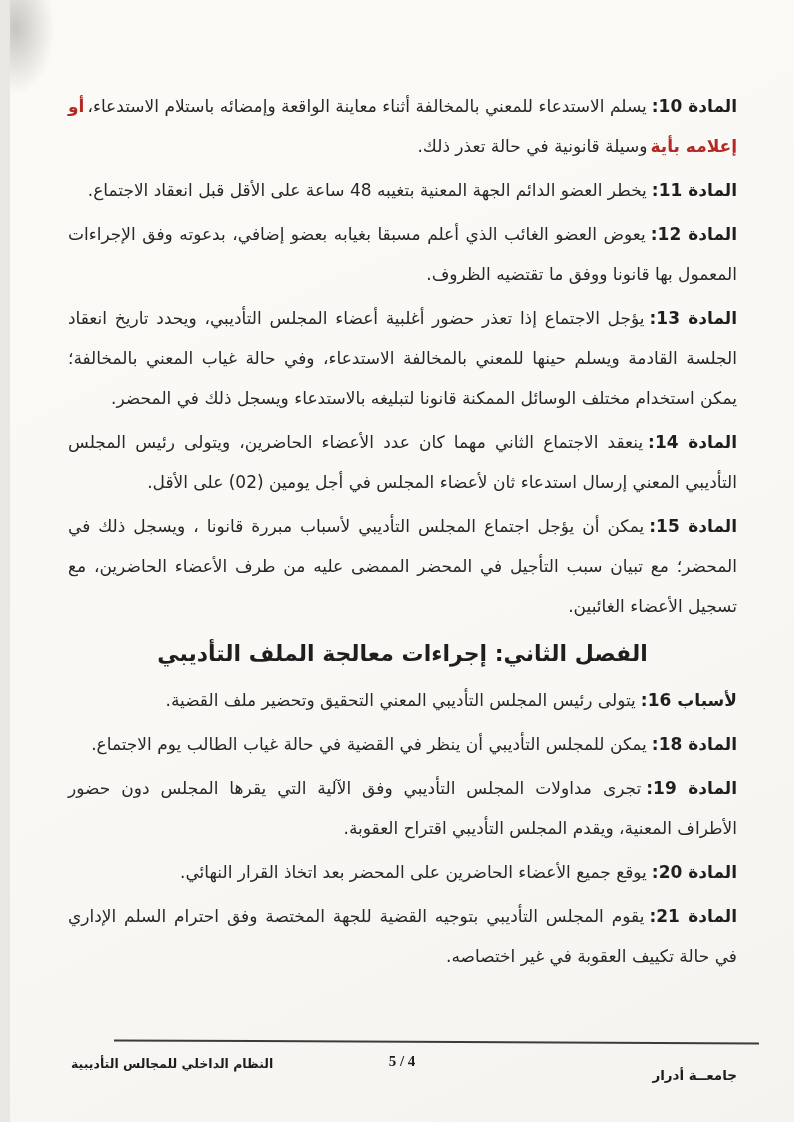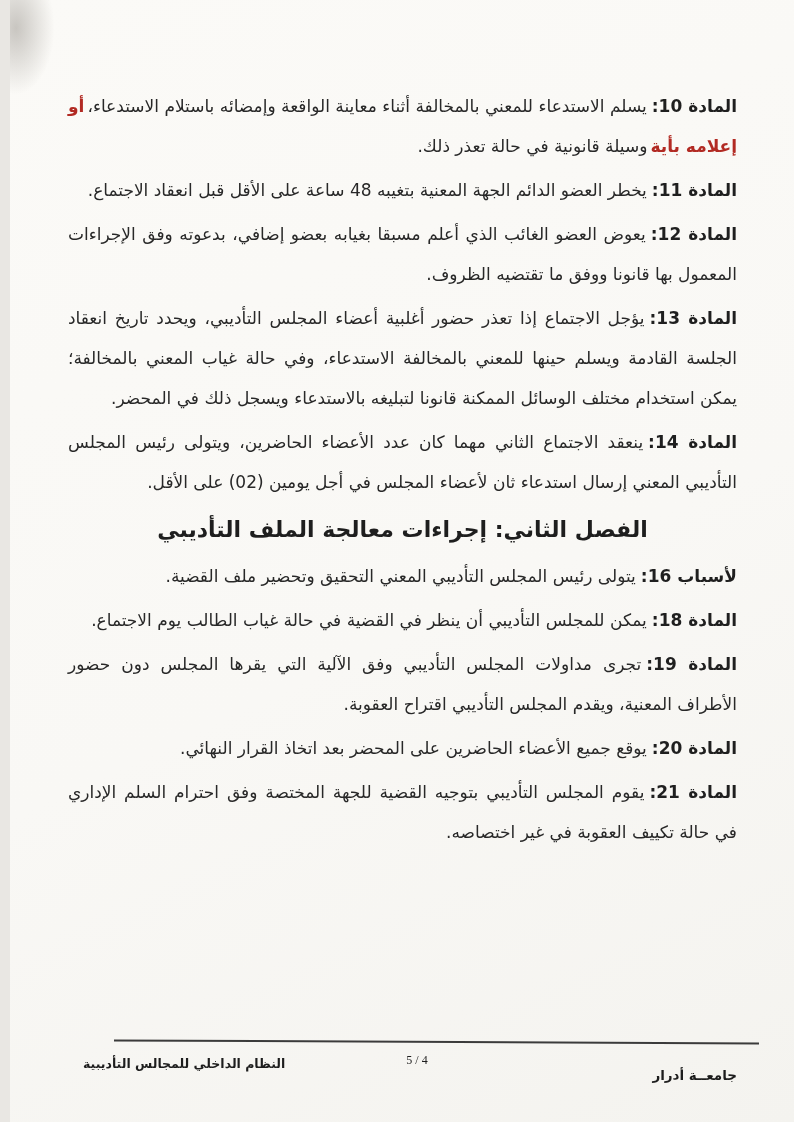--- a/index.html
+++ b/index.html
@@ -62,44 +62,45 @@
   }
   .footer-university {
     position: absolute; right: 0; top: 2px;
     font-weight: bold; font-size: 13.5px; margin-top: 12px;
   }
   .footer-page {
     position: absolute; left: 50%; top: 0;
     transform: translateX(-50%);
     direction: ltr;
     font-family: "Liberation Serif", serif;
-    font-weight: normal; font-size: 12px; margin-left: 15px;
+    font-weight: bold; font-size: 15px;
   }
   .footer-doc-title {
-    position: absolute; left: 16px; top: 3px;
+    position: absolute; left: 4px; top: 3px;
     font-weight: bold; font-size: 12.5px;
   }
 </style>
 </head>
 <body>
 
 <div class="page">
 
   <div class="content">
 
     <p class="article"><span class="label">المادة 10:</span><span>يسلم الاستدعاء للمعني بالمخالفة أثناء معاينة الواقعة وإمضائه باستلام الاستدعاء،</span><span class="red-ink">أو إعلامه بأية</span><span>وسيلة قانونية في حالة تعذر ذلك.</span></p>
 
     <p class="article"><span class="label">المادة 11:</span><span>يخطر العضو الدائم الجهة المعنية بتغيبه 48 ساعة على الأقل قبل انعقاد الاجتماع.</span></p>
 
     <p class="article"><span class="label">المادة 12:</span><span>يعوض العضو الغائب الذي أعلم مسبقا بغيابه بعضو إضافي، بدعوته وفق الإجراءات المعمول بها قانونا ووفق ما تقتضيه الظروف.</span></p>
 
     <p class="article"><span class="label">المادة 13:</span><span>يؤجل الاجتماع إذا تعذر حضور أغلبية أعضاء المجلس التأديبي، ويحدد تاريخ انعقاد الجلسة القادمة ويسلم حينها للمعني بالمخالفة الاستدعاء، وفي حالة غياب المعني بالمخالفة؛ يمكن استخدام مختلف الوسائل الممكنة قانونا لتبليغه بالاستدعاء ويسجل ذلك في المحضر.</span></p>
 
     <p class="article"><span class="label">المادة 14:</span><span>ينعقد الاجتماع الثاني مهما كان عدد الأعضاء الحاضرين، ويتولى رئيس المجلس التأديبي المعني إرسال استدعاء ثان لأعضاء المجلس في أجل يومين (02) على الأقل.</span></p>
 
+    <p class="article"><span class="label">المادة 15:</span><span>يمكن أن يؤجل اجتماع المجلس التأديبي لأسباب مبررة قانونا ، ويسجل ذلك في المحضر؛ مع تبيان سبب التأجيل في المحضر الممضى عليه من طرف الأعضاء الحاضرين، مع تسجيل الأعضاء الغائبين.</span></p>
 
     <h2 class="section-heading">الفصل الثاني: إجراءات معالجة الملف التأديبي</h2>
 
     <p class="article"><span class="label">لأسباب 16:</span><span>يتولى رئيس المجلس التأديبي المعني التحقيق وتحضير ملف القضية.</span></p>
 
 
     <p class="article"><span class="label">المادة 18:</span><span>يمكن للمجلس التأديبي أن ينظر في القضية في حالة غياب الطالب يوم الاجتماع.</span></p>
 
     <p class="article"><span class="label">المادة 19:</span><span>تجرى مداولات المجلس التأديبي وفق الآلية التي يقرها المجلس دون حضور الأطراف المعنية، ويقدم المجلس التأديبي اقتراح العقوبة.</span></p>
 

